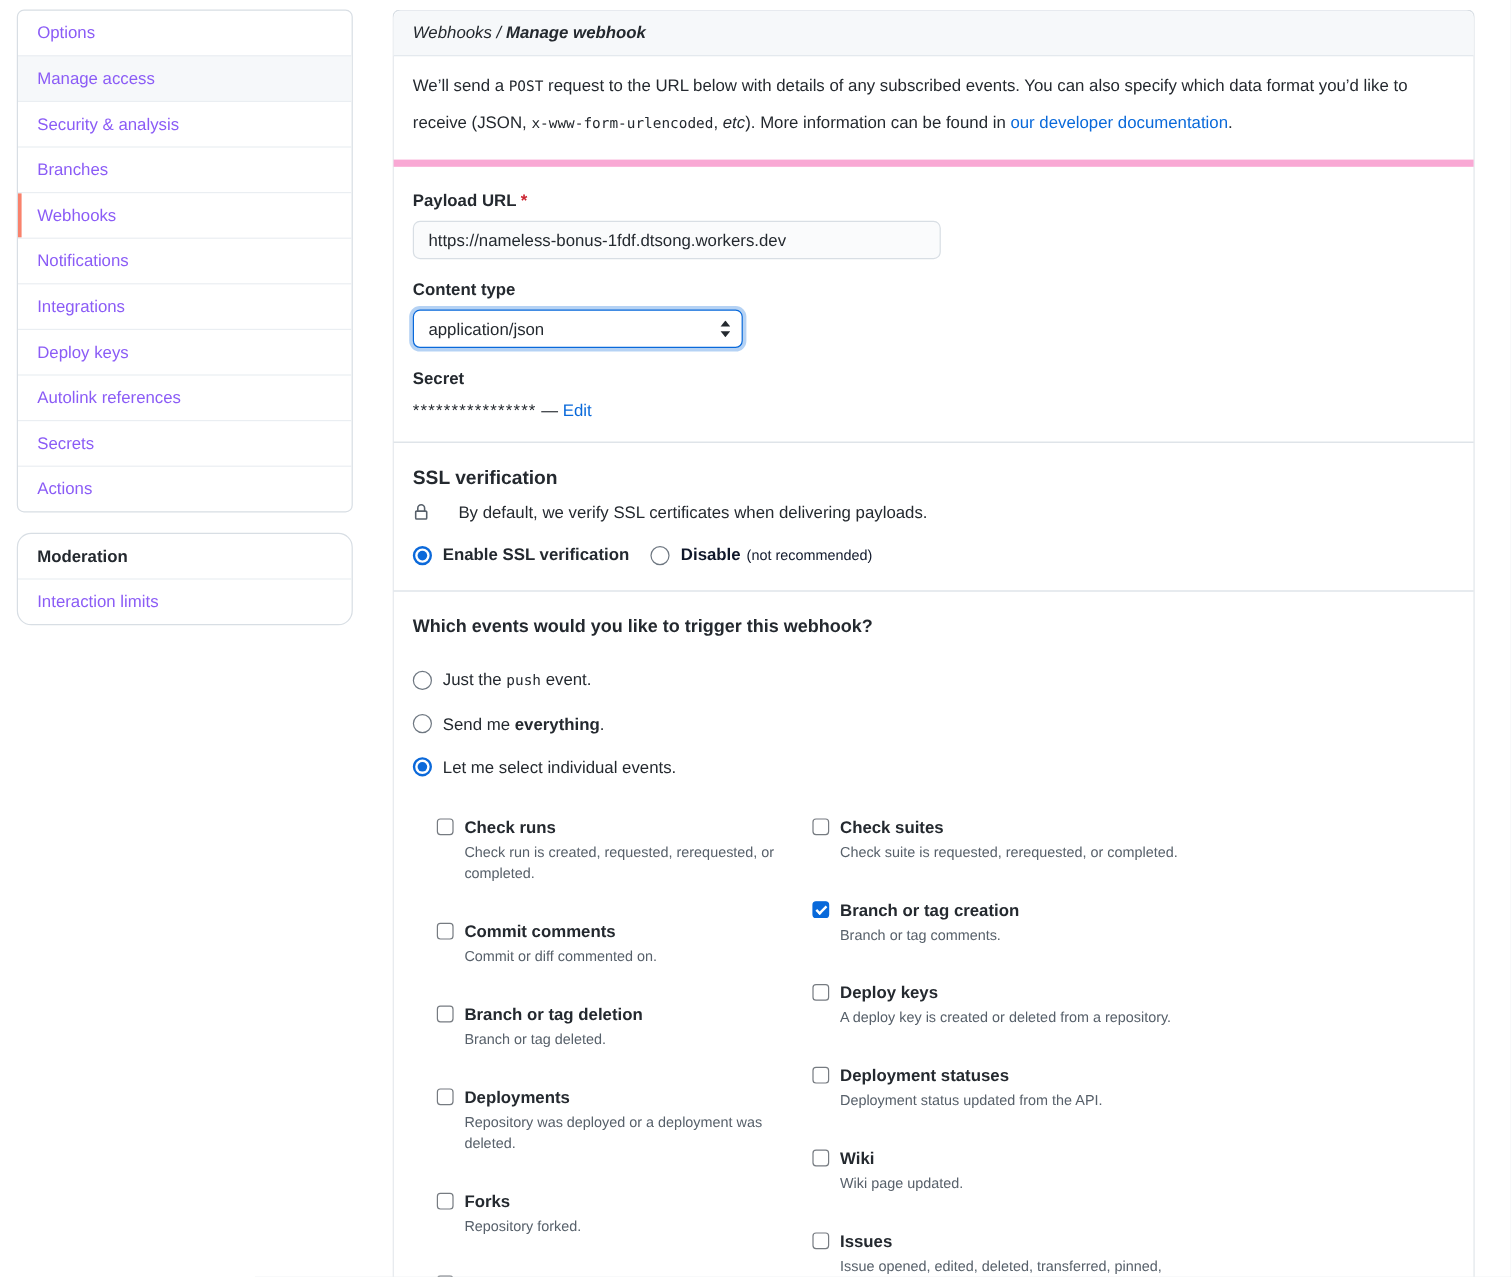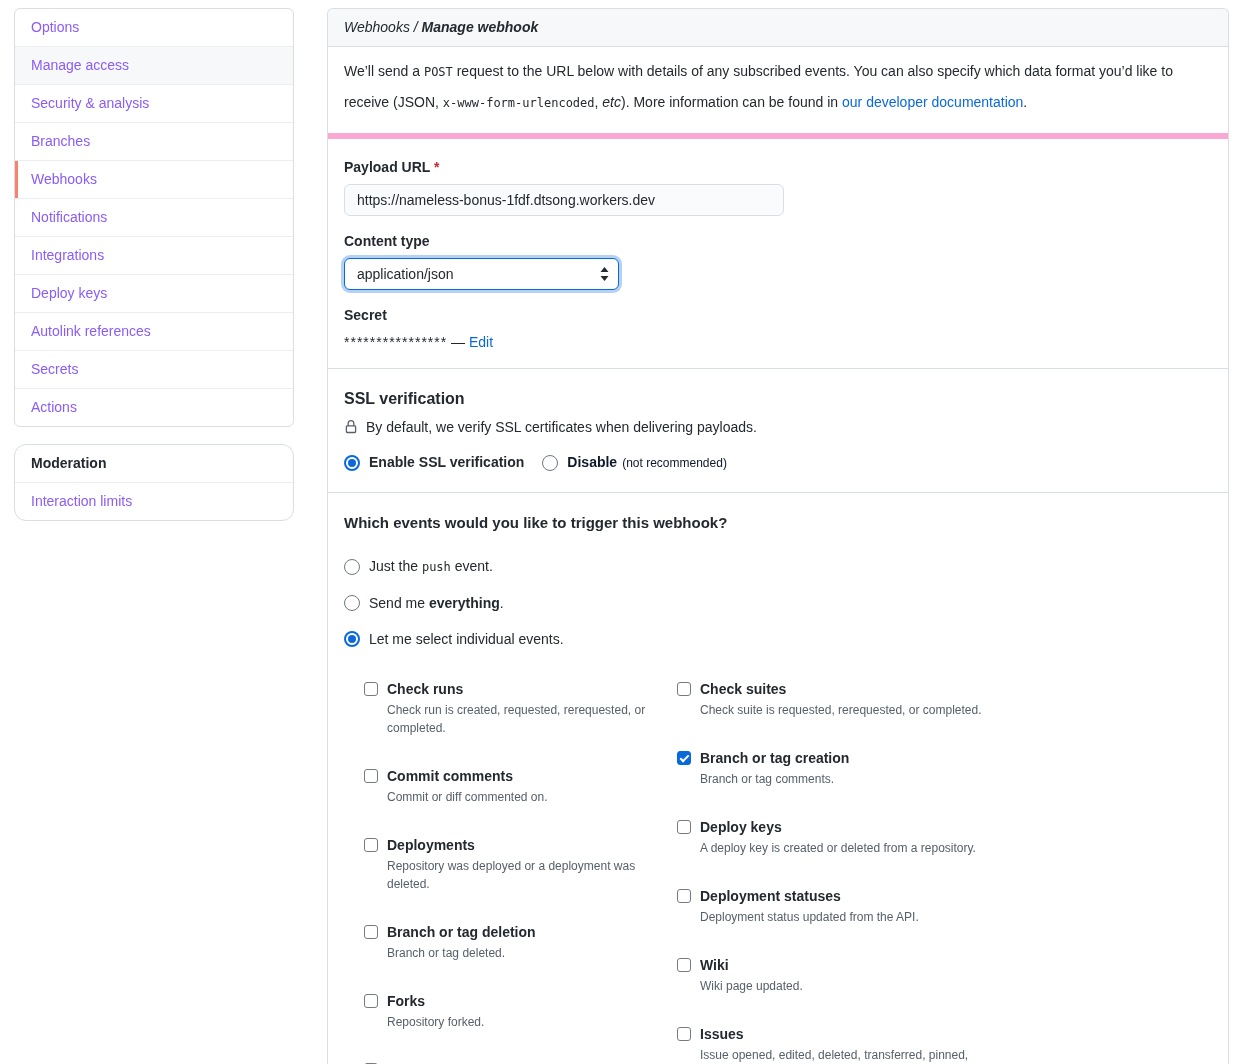--- a/index.html
+++ b/index.html
@@ -52,21 +52,21 @@
     font-family: "Liberation Sans", "DejaVu Sans", sans-serif; font-size: 14px; color: #24292f;
     background: #fff; border: 1px solid #0969da; border-radius: 6px;
     box-shadow: 0 0 0 3px rgba(9,105,218,0.3); outline: none; cursor: pointer;
   }
   .caret-icon { position: absolute; right: 10px; top: 9px; pointer-events: none; }
   .secret-row { line-height: 20px; }
   .secret-mask { letter-spacing: 1px; }
   
   .ssl-section { padding: 21px 16px 19px; border-bottom: 1px solid #d8dee4; }
   .sec-heading { font-weight: 700; font-size: 16px; margin: 0 0 10px; line-height: 17px; }
-  .ssl-note { display: flex; align-items: center; gap: 8px; margin-bottom: 15px; line-height: 20px; }
+  .ssl-note { display: flex; align-items: center; gap: 24px; margin-bottom: 15px; line-height: 20px; }
   .ssl-radios { display: flex; align-items: center; gap: 18px; }
   .radio-row { display: inline-flex; align-items: center; gap: 9px; cursor: pointer; }
   .radio {
     width: 16px; height: 16px; border: 1px solid #6e7781; border-radius: 50%;
     background: #fff; position: relative; flex: none;
   }
   .radio.checked { border: 2px solid #0b69da; }
   .radio.checked::after { content: ""; position: absolute; inset: 2px; background: #0b69da; border-radius: 50%; }
   .strong { font-weight: 600; }
   .danger { color: #0f172a; }
@@ -204,34 +204,34 @@
           <div class="event-item">
             <span class="checkbox"></span>
             <div>
               <div class="event-label">Commit comments</div>
               <div class="event-desc">Commit or diff commented on.</div>
             </div>
           </div>
           <div class="event-item">
             <span class="checkbox"></span>
             <div>
+              <div class="event-label">Branch or tag deletion</div>
+              <div class="event-desc">Branch or tag deleted.</div>
+            </div>
+          </div>
+          <div class="event-item">
+            <span class="checkbox"></span>
+            <div>
               <div class="event-label">Deployments</div>
               <div class="event-desc">Repository was deployed or a deployment was deleted.</div>
             </div>
           </div>
           <div class="event-item">
             <span class="checkbox"></span>
             <div>
-              <div class="event-label">Branch or tag deletion</div>
-              <div class="event-desc">Branch or tag deleted.</div>
-            </div>
-          </div>
-          <div class="event-item">
-            <span class="checkbox"></span>
-            <div>
               <div class="event-label">Forks</div>
               <div class="event-desc">Repository forked.</div>
             </div>
           </div>
           <div class="event-item">
             <span class="checkbox"></span>
             <div>
               <div class="event-label">Issue comments</div>
               <div class="event-desc">Issue comment created, edited, or deleted.</div>
             </div>

